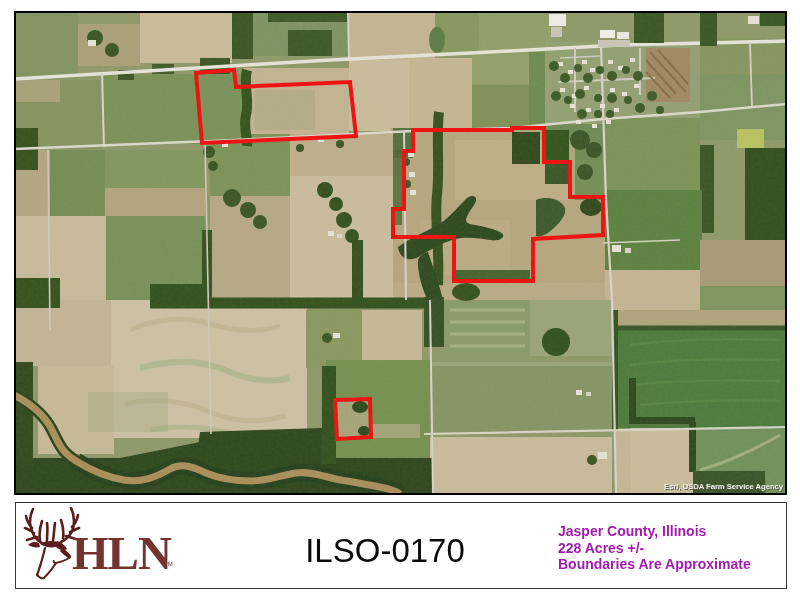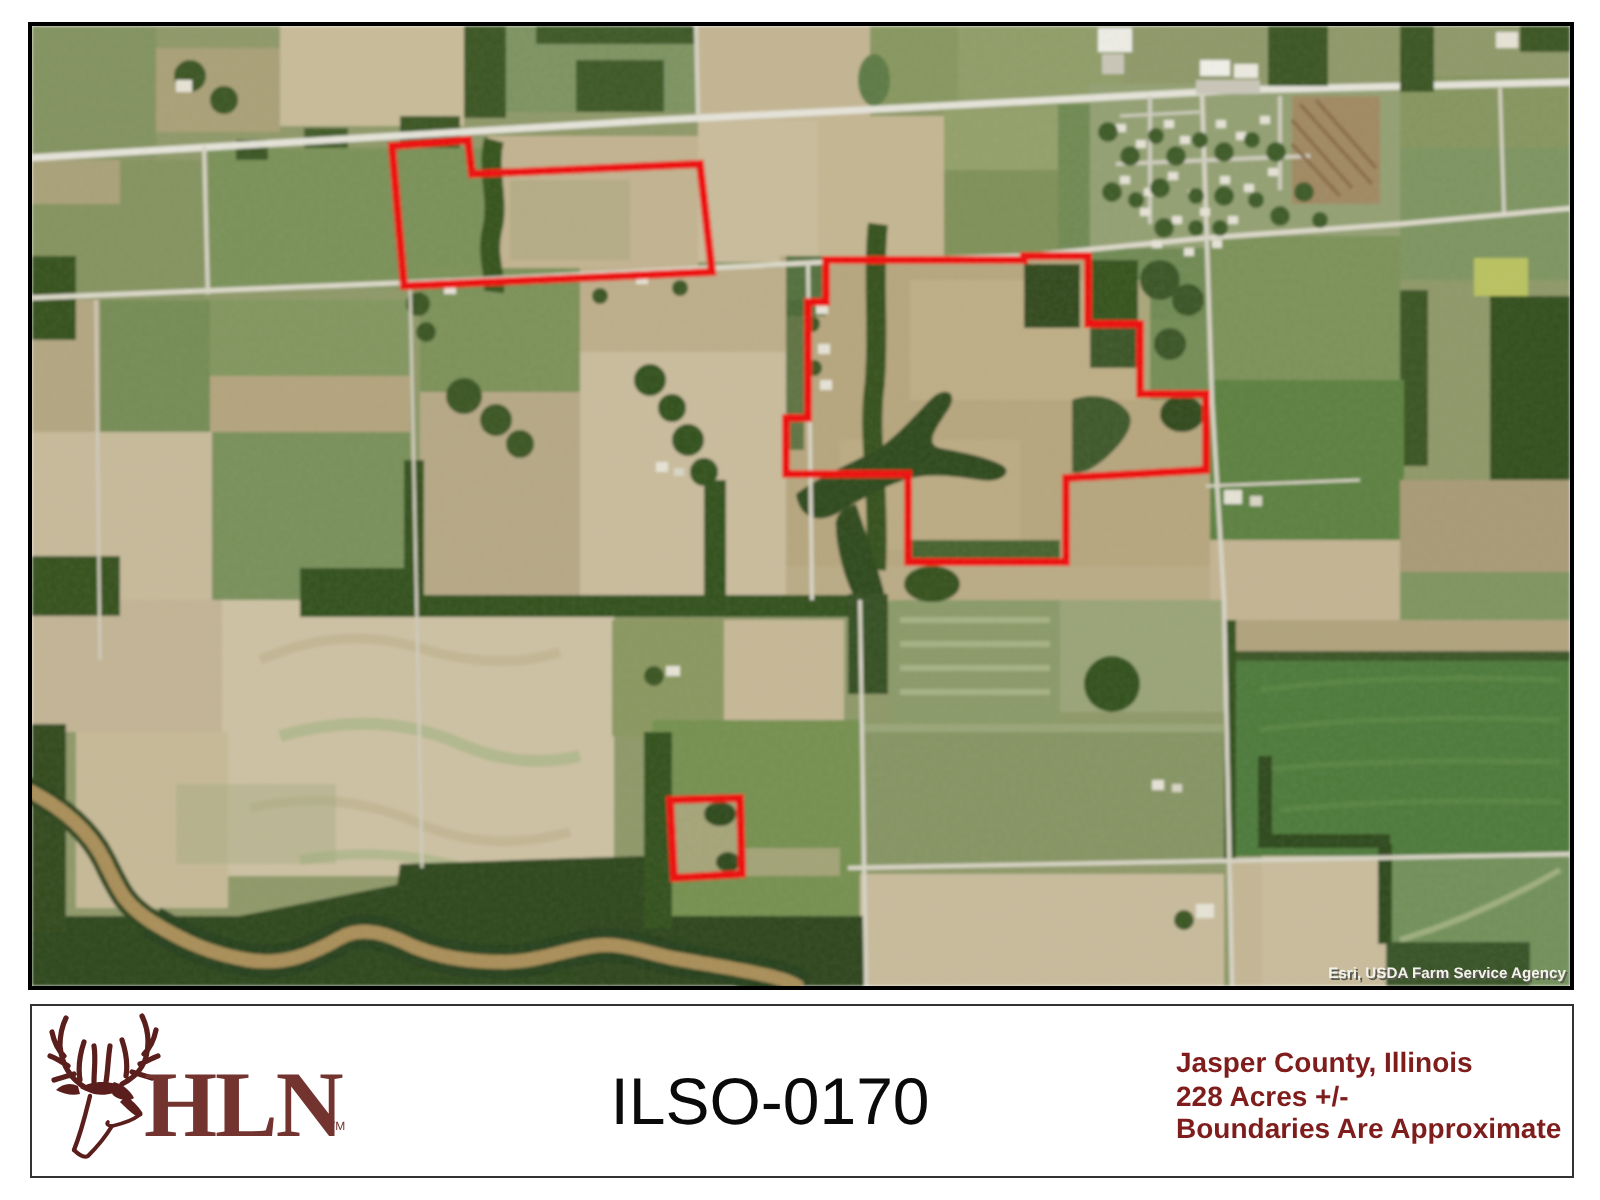--- a/index.html
+++ b/index.html
@@ -1,21 +1,21 @@
 <!DOCTYPE html>
 <html><head>
 <meta charset="utf-8">
 <style>
   html,body{margin:0;padding:0;width:800px;height:600px;background:#ffffff;overflow:hidden;}
   *{box-sizing:border-box;}
   body{font-family:"Liberation Sans", sans-serif;position:relative;}
   #mapsvg{position:absolute;left:0;top:0;}
   #footer{position:absolute;left:15px;top:502px;width:772px;height:87px;border:1px solid #333;background:#ffffff;}
   #title{position:absolute;left:240px;top:532px;width:290px;text-align:center;font-weight:normal;font-size:33px;color:#0a0a0a;}
-  #rtext{position:absolute;left:588px;top:523px;font-weight:bold;font-size:14px;line-height:16.5px;color:#7f1d1d;}
+  #rtext{position:absolute;left:558px;top:523px;font-weight:bold;font-size:14px;line-height:16.5px;color:#a21caf;}
   #hln{position:absolute;left:72px;top:526px;font-family:Liberation Serif, serif;font-weight:bold;font-size:47px;letter-spacing:-1px;color:#733430;}
   #tm{position:absolute;left:164px;top:561px;font-size:6px;color:#733430;}
 </style>
 </head>
 <body>
 
 <svg id="mapsvg" width="800" height="600" viewBox="0 0 800 600">
 <defs>
 <clipPath id="mc">
         <rect x="16" y="13" width="769" height="480"></rect>

